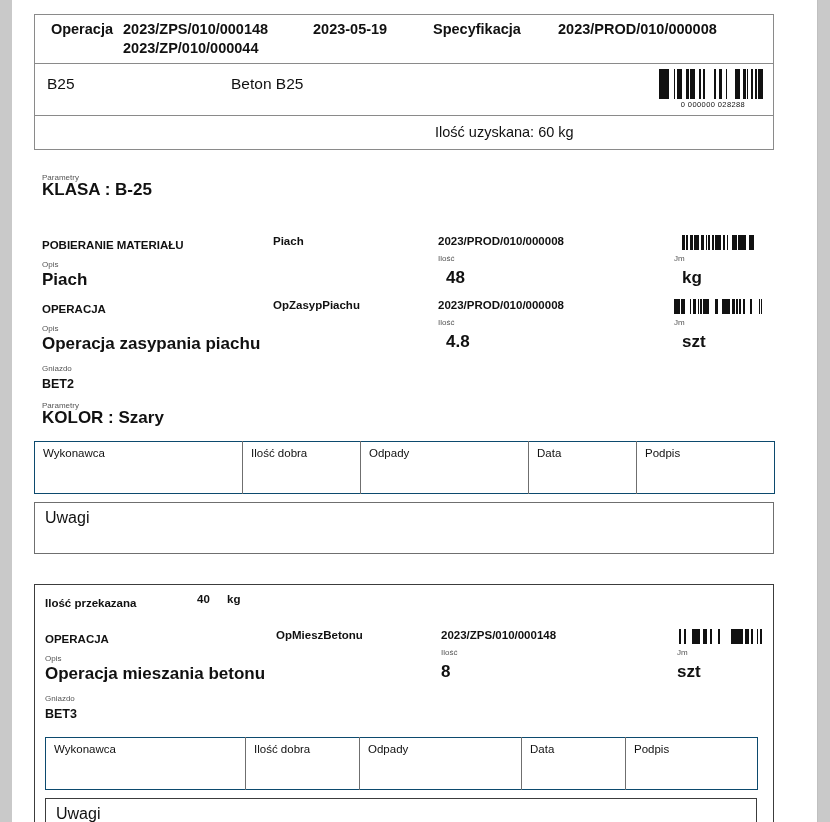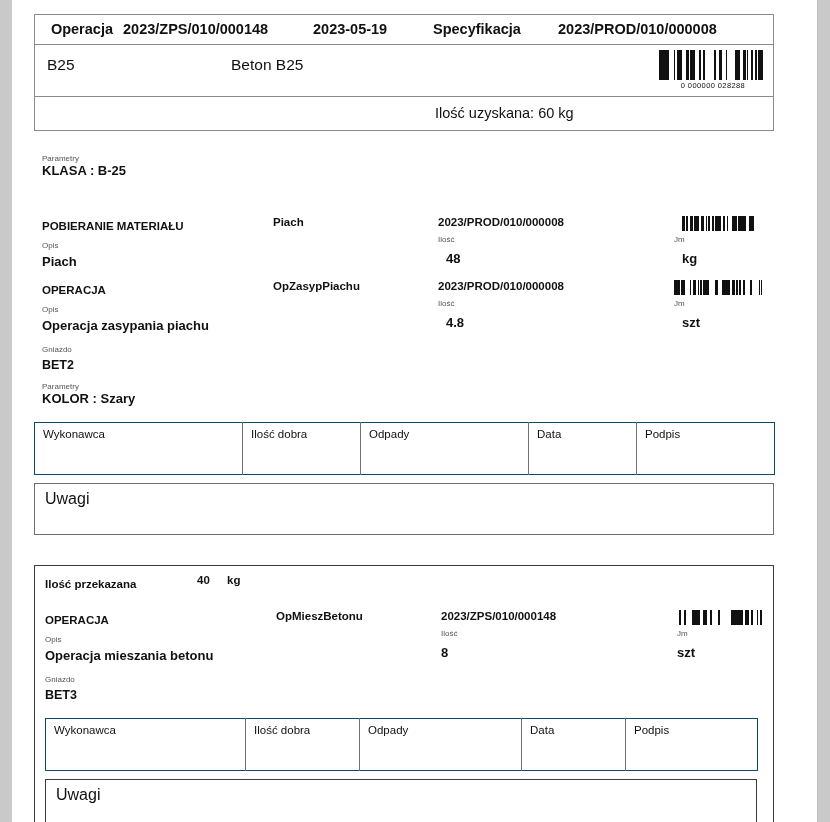--- a/index.html
+++ b/index.html
@@ -59,21 +59,21 @@
     margin-top:1px; color:#111;
   }
 
   .hdr-qty { height:34px; position:relative; }
   .hdr-qty .q1 { position:absolute; left:98px; top:8px; font-size:14.5px; }
   .hdr-qty .q2 { position:absolute; left:400px; top:8px; font-size:14.5px; }
 
   
   .params-top { margin-top:22px; padding-left:8px; }
   .tag { font-size:8px; color:#555; line-height:11px; }
-  .val { font-size:13px; font-weight:bold; line-height:14px; }
+  .val { font-size:17px; font-weight:bold; line-height:14px; }
 
   .blockA { margin-top:38px; }
 
   .rowline { position:relative; height:auto; padding-left:8px; }
   .r-title { font-size:11.5px; font-weight:bold; }
   .abs { position:absolute; }
   .col-b { left:239px; }
   .col-c { left:404px; }
   .col-d { left:640px; }
 
@@ -132,20 +132,24 @@
 
     <div class="hdr">
 
       <div class="hdr-row hdr-top">
         <div class="hline">
           <span class="c-lbl">Operacja</span>
           <span class="c-val1">2023/ZPS/010/000148</span>
           <span class="c-date">2023-05-19</span>
           <span class="c-lbl2">Specyfikacja</span>
           <span class="c-val2">2023/PROD/010/000008</span>
+        </div>
+        <div class="hline">
+          <span class="c-lbl"></span>
+          <span class="c-val1">2023/ZP/010/000044</span>
         </div>
       </div>
 
       <div class="hdr-row hdr-mid">
         <span class="code">B25</span>
         <span class="name">Beton B25</span>
         <div class="ean">
           <div class="bars" id="ean-bars">
               <i style="width:1px;background:#111"></i>
               <i style="width:2px;background:#111"></i>

